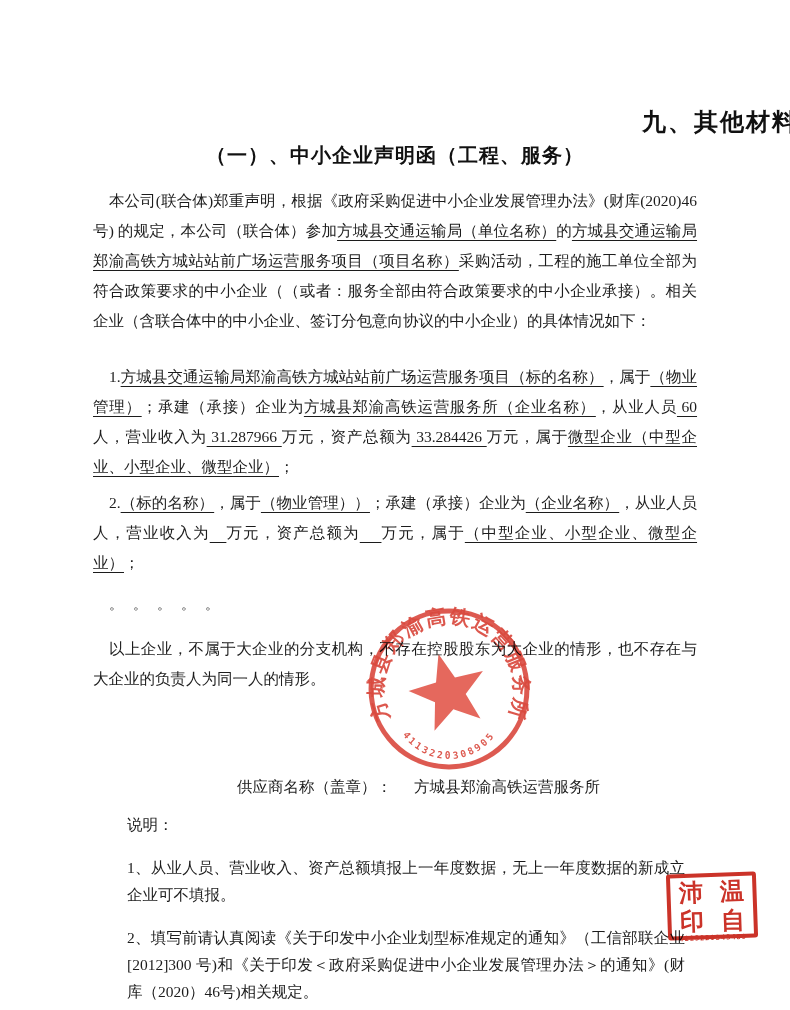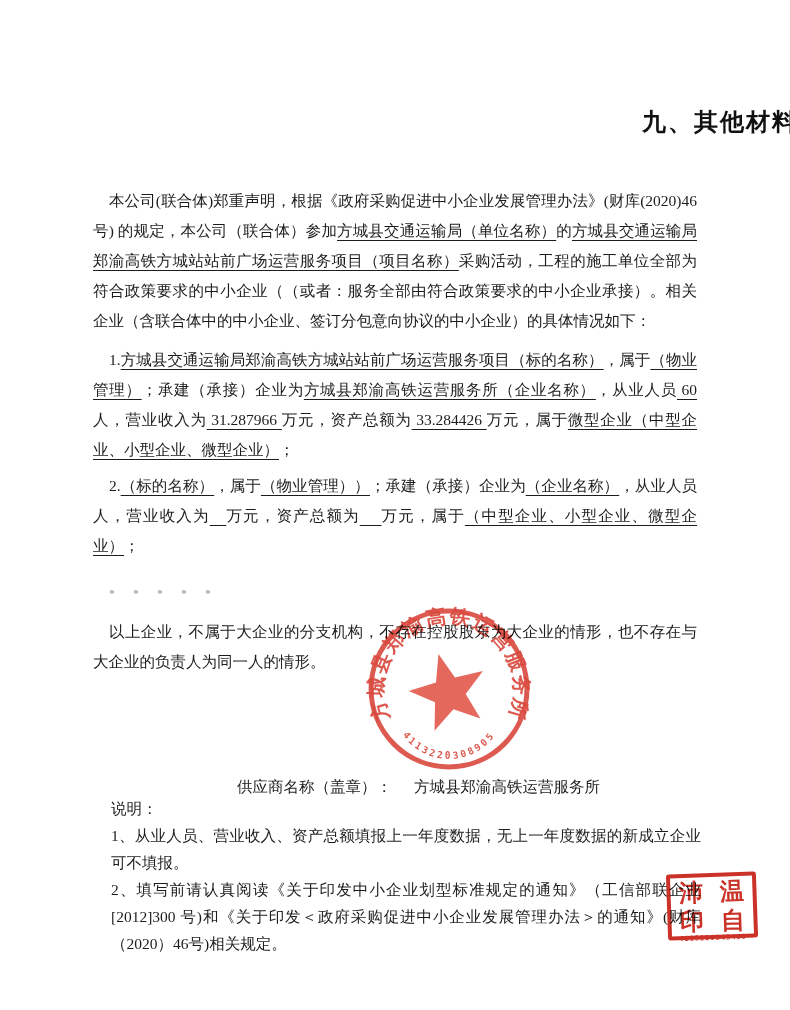--- a/index.html
+++ b/index.html
@@ -21,36 +21,36 @@
     position:absolute;top:142px;left:0;width:790px;
     margin:0;text-align:center;
     font-family:"Liberation Sans","DejaVu Sans",sans-serif;
     font-weight:700;font-size:20px;letter-spacing:1px;color:#111;
   }
   .content{
     position:absolute;top:186px;left:93px;width:604px;
     font-size:15.5px;line-height:30px;text-align:justify;
   }
   .content p{margin:0 0 6px 0;text-indent:16px;}
-  .content p.p1{margin-bottom:9px;}
+  .content p.p1{margin-bottom:26px;}
   .content p.dots{
     margin:12px 0 14px 0;text-indent:16px;
     letter-spacing:10px;font-size:14px;
   }
   .content p.p4{margin-top:6px;}
   .u{text-decoration:underline;text-underline-offset:4px;text-decoration-thickness:1px;}
   .sig{position:absolute;top:734px;left:93px;width:604px;font-size:15.5px;}
   .sig-line1{padding-left:144px;line-height:32px;margin-top:37px;}
   .sig-line2{padding-left:210px;line-height:32px;}
   .sig-gap{display:inline-block;width:22px;}
   .notes{
     position:absolute;top:795px;left:111px;width:590px;
     font-size:15.5px;line-height:27px;text-align:justify;
   }
-  .notes p{margin:0;}
+  .notes p{margin:16px;}
   
   .seal-round{
     position:absolute;left:364px;top:604px;width:170px;height:170px;
     mix-blend-mode:multiply;opacity:.92;pointer-events:none;
   }
   
   .seal-square{
     position:absolute;left:667px;top:873px;width:90px;height:66px;
     transform:rotate(-2deg);
     border:4px solid #c8281d;border-radius:3px;
@@ -72,20 +72,21 @@
     font-family:"DejaVu Sans Mono","Liberation Mono",monospace;
     font-size:7px;letter-spacing:1px;font-weight:700;white-space:nowrap;
   }
 </style>
 </head>
 <body>
 
 <div class="doc">
 
   <h1 class="title">九、其他材料</h1>
+  <h2 class="subtitle">（一）、中小企业声明函（工程、服务）</h2>
 
   <div class="content">
     <p class="p1"><span>本公司(联合体)郑重声明，根据《政府采购促进中小企业发展管理办法》(财库(2020)46号) 的规定，本公司（联合体）参加</span><span class="u">方城县交通运输局（单位名称）</span><span>的</span><span class="u">方城县交通运输局郑渝高铁方城站站前广场运营服务项目（项目名称）</span><span>采购活动，工程的施工单位全部为符合政策要求的中小企业（（或者：服务全部由符合政策要求的中小企业承接）。相关企业（含联合体中的中小企业、签订分包意向协议的中小企业）的具体情况如下：</span></p>
     <p class="p2"><span>1.</span><span class="u">方城县交通运输局郑渝高铁方城站站前广场运营服务项目（标的名称）</span><span>，属于</span><span class="u">（物业管理）</span><span>；承建（承接）企业为</span><span class="u">方城县郑渝高铁运营服务所（企业名称）</span><span>，从业人员</span><span class="u"> 60 </span><span>人，营业收入为</span><span class="u"> 31.287966 </span><span>万元，资产总额为</span><span class="u"> 33.284426 </span><span>万元，属于</span><span class="u">微型企业（中型企业、小型企业、微型企业）</span><span>；</span></p>
     <p class="p3"><span>2.</span><span class="u">（标的名称）</span><span>，属于</span><span class="u">（物业管理））</span><span>；承建（承接）企业为</span><span class="u">（企业名称）</span><span>，从业人员</span><span>　</span><span>人，营业收入为</span><span class="u">　</span><span>万元，资产总额为</span><span class="u">　 </span><span>万元，属于</span><span class="u">（中型企业、小型企业、微型企业）</span><span>；</span></p>
     <p class="dots">。。。。。</p>
     <p class="p4">以上企业，不属于大企业的分支机构，不存在控股股东为大企业的情形，也不存在与大企业的负责人为同一人的情形。</p>
   </div>
 
   <div class="sig">

